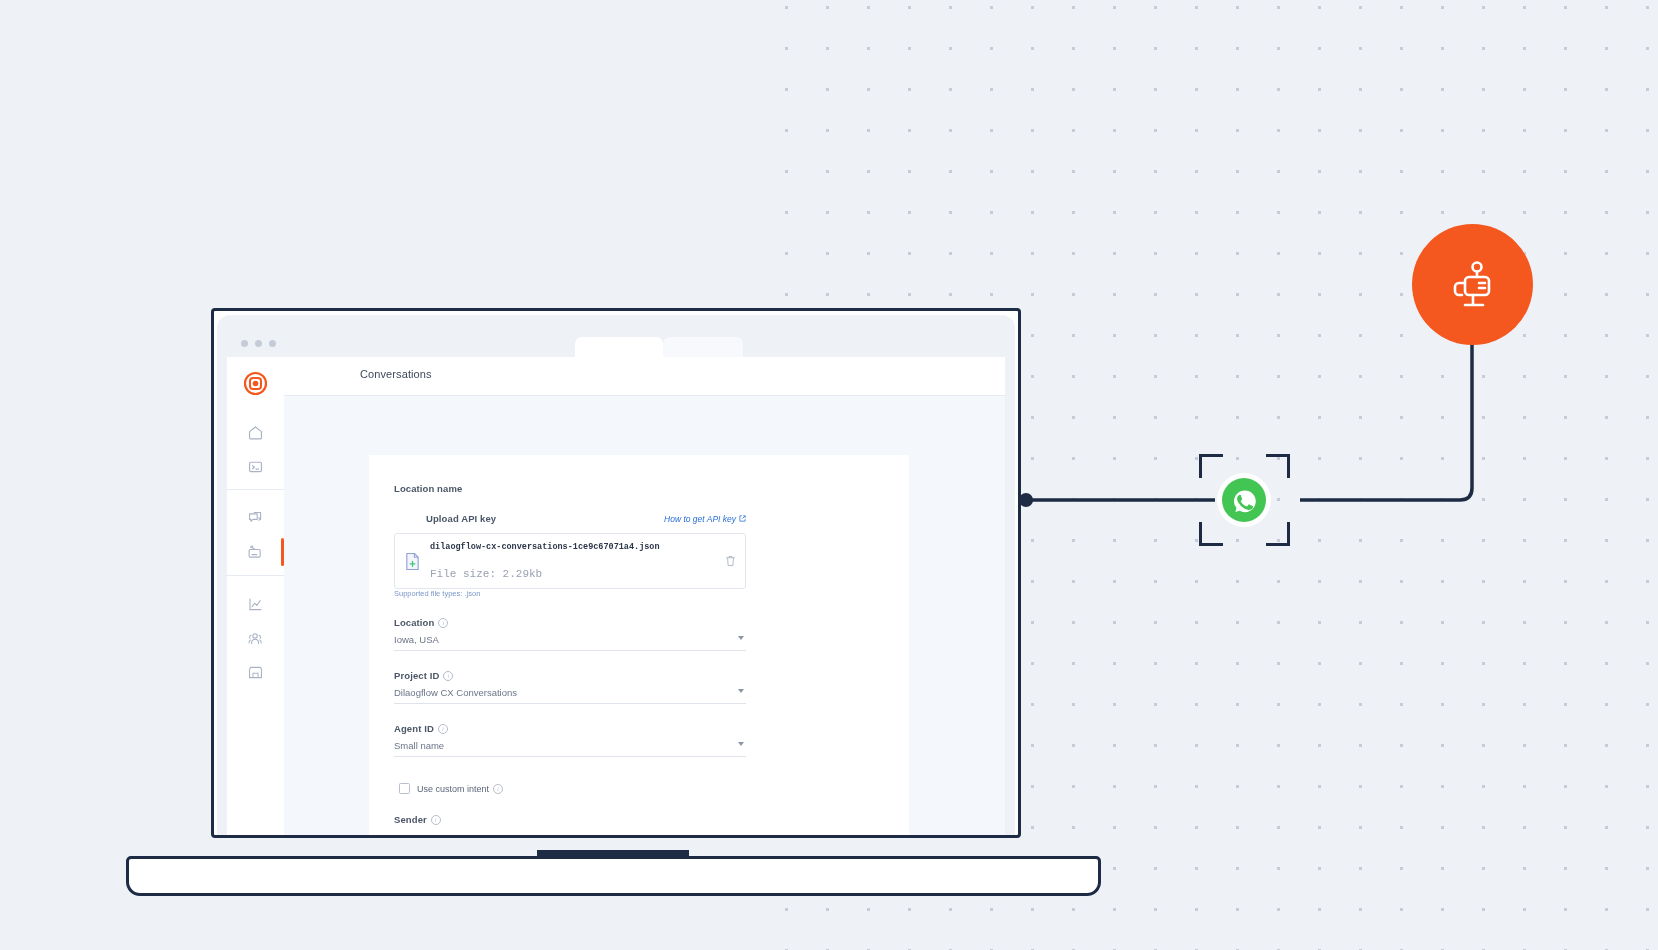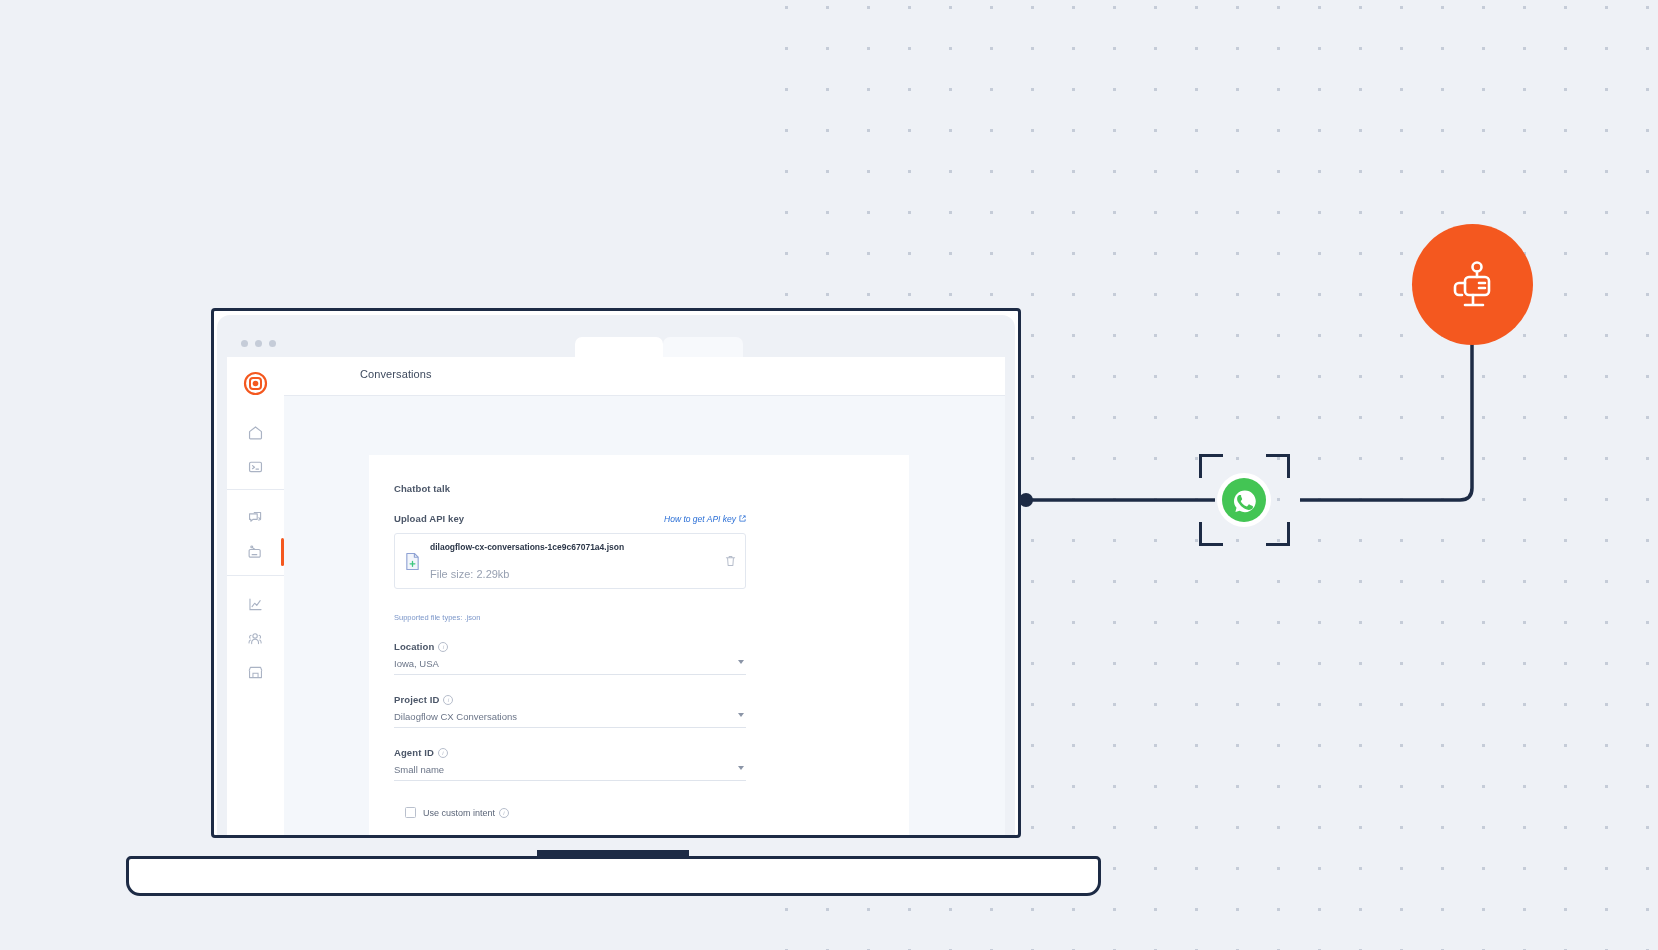--- a/index.html
+++ b/index.html
@@ -109,37 +109,37 @@
     position:absolute;right:2px;top:8px;width:0;height:0;
     border-left:3.5px solid transparent;border-right:3.5px solid transparent;
     border-top:4px solid #8b95a7;
   }
   .info-i{
     width:8px;height:8px;border-radius:50%;border:1px solid #b6bdcb;
     color:#b6bdcb;font-size:6px;line-height:8px;text-align:center;
     display:inline-block;font-weight:normal;font-style:italic;
   }
 
-  .row-between{display:flex;justify-content:space-between;align-items:center;}
+  .row-between{display:flex;justify-content:space-between;align-items:center;margin-left:32px;}
   .link{
     font-size:8.5px;color:#2b6fd6;display:flex;align-items:center;gap:3px;
     cursor:pointer;
     font-style:italic;
   }
 
   .file-card{
     margin-top:9px;border:1px solid #e2e7ef;border-radius:3px;
-    padding:8px 9px;display:flex;align-items:center;gap:9px;background:#fff;
+    padding:8px 9px;display:flex;align-items:center;gap:9px;background:#fff;font-family:Liberation Mono, monospace;
   }
   .file-meta{flex:1;}
   .file-name{font-size:8.5px;color:#2b3648;font-weight:bold;}
   .file-size{font-size:11px;color:#98a1b2;margin-top:16px;}
-  .hint{font-size:7.5px;color:#7b96c9;margin-top:24px;}
-
-  .check-row{display:flex;align-items:flex-end;gap:7px;margin:26px 0 20px 11px;}
+  .hint{font-size:7.5px;color:#7b96c9;margin-top:0;}
+
+  .check-row{display:flex;align-items:flex-end;gap:7px;margin:26px 0 20px 5px;}
   .checkbox{
     width:9px;height:9px;border:1px solid #b9c0cd;border-radius:1.5px;background:#fff;
   }
   .check-label{font-size:9px;color:#5b6578;display:flex;align-items:center;gap:4px;}
 
   
   .base{
     position:absolute;left:0;top:556px;width:975px;height:40px;
     border:3px solid #1d2b45;border-radius:5px 5px 14px 14px;background:#ffffff;
     box-sizing:border-box;
@@ -305,21 +305,21 @@
         <div class="app-header">
           <div class="title">Conversations</div>
         </div>
 
         <div class="content">
           <div class="card">
             <div class="form">
 
               <div class="field">
                 <div class="flabel">
-                    <span>Chatbot talk</span>
+                    <span>Location name</span>
                   </div>
               </div>
 
               <div class="field">
                 <div class="row-between">
                   <div class="flabel">
                       <span>Upload API key</span>
                     </div>
                   <div class="link">
                     <span>How to get API key</span>

